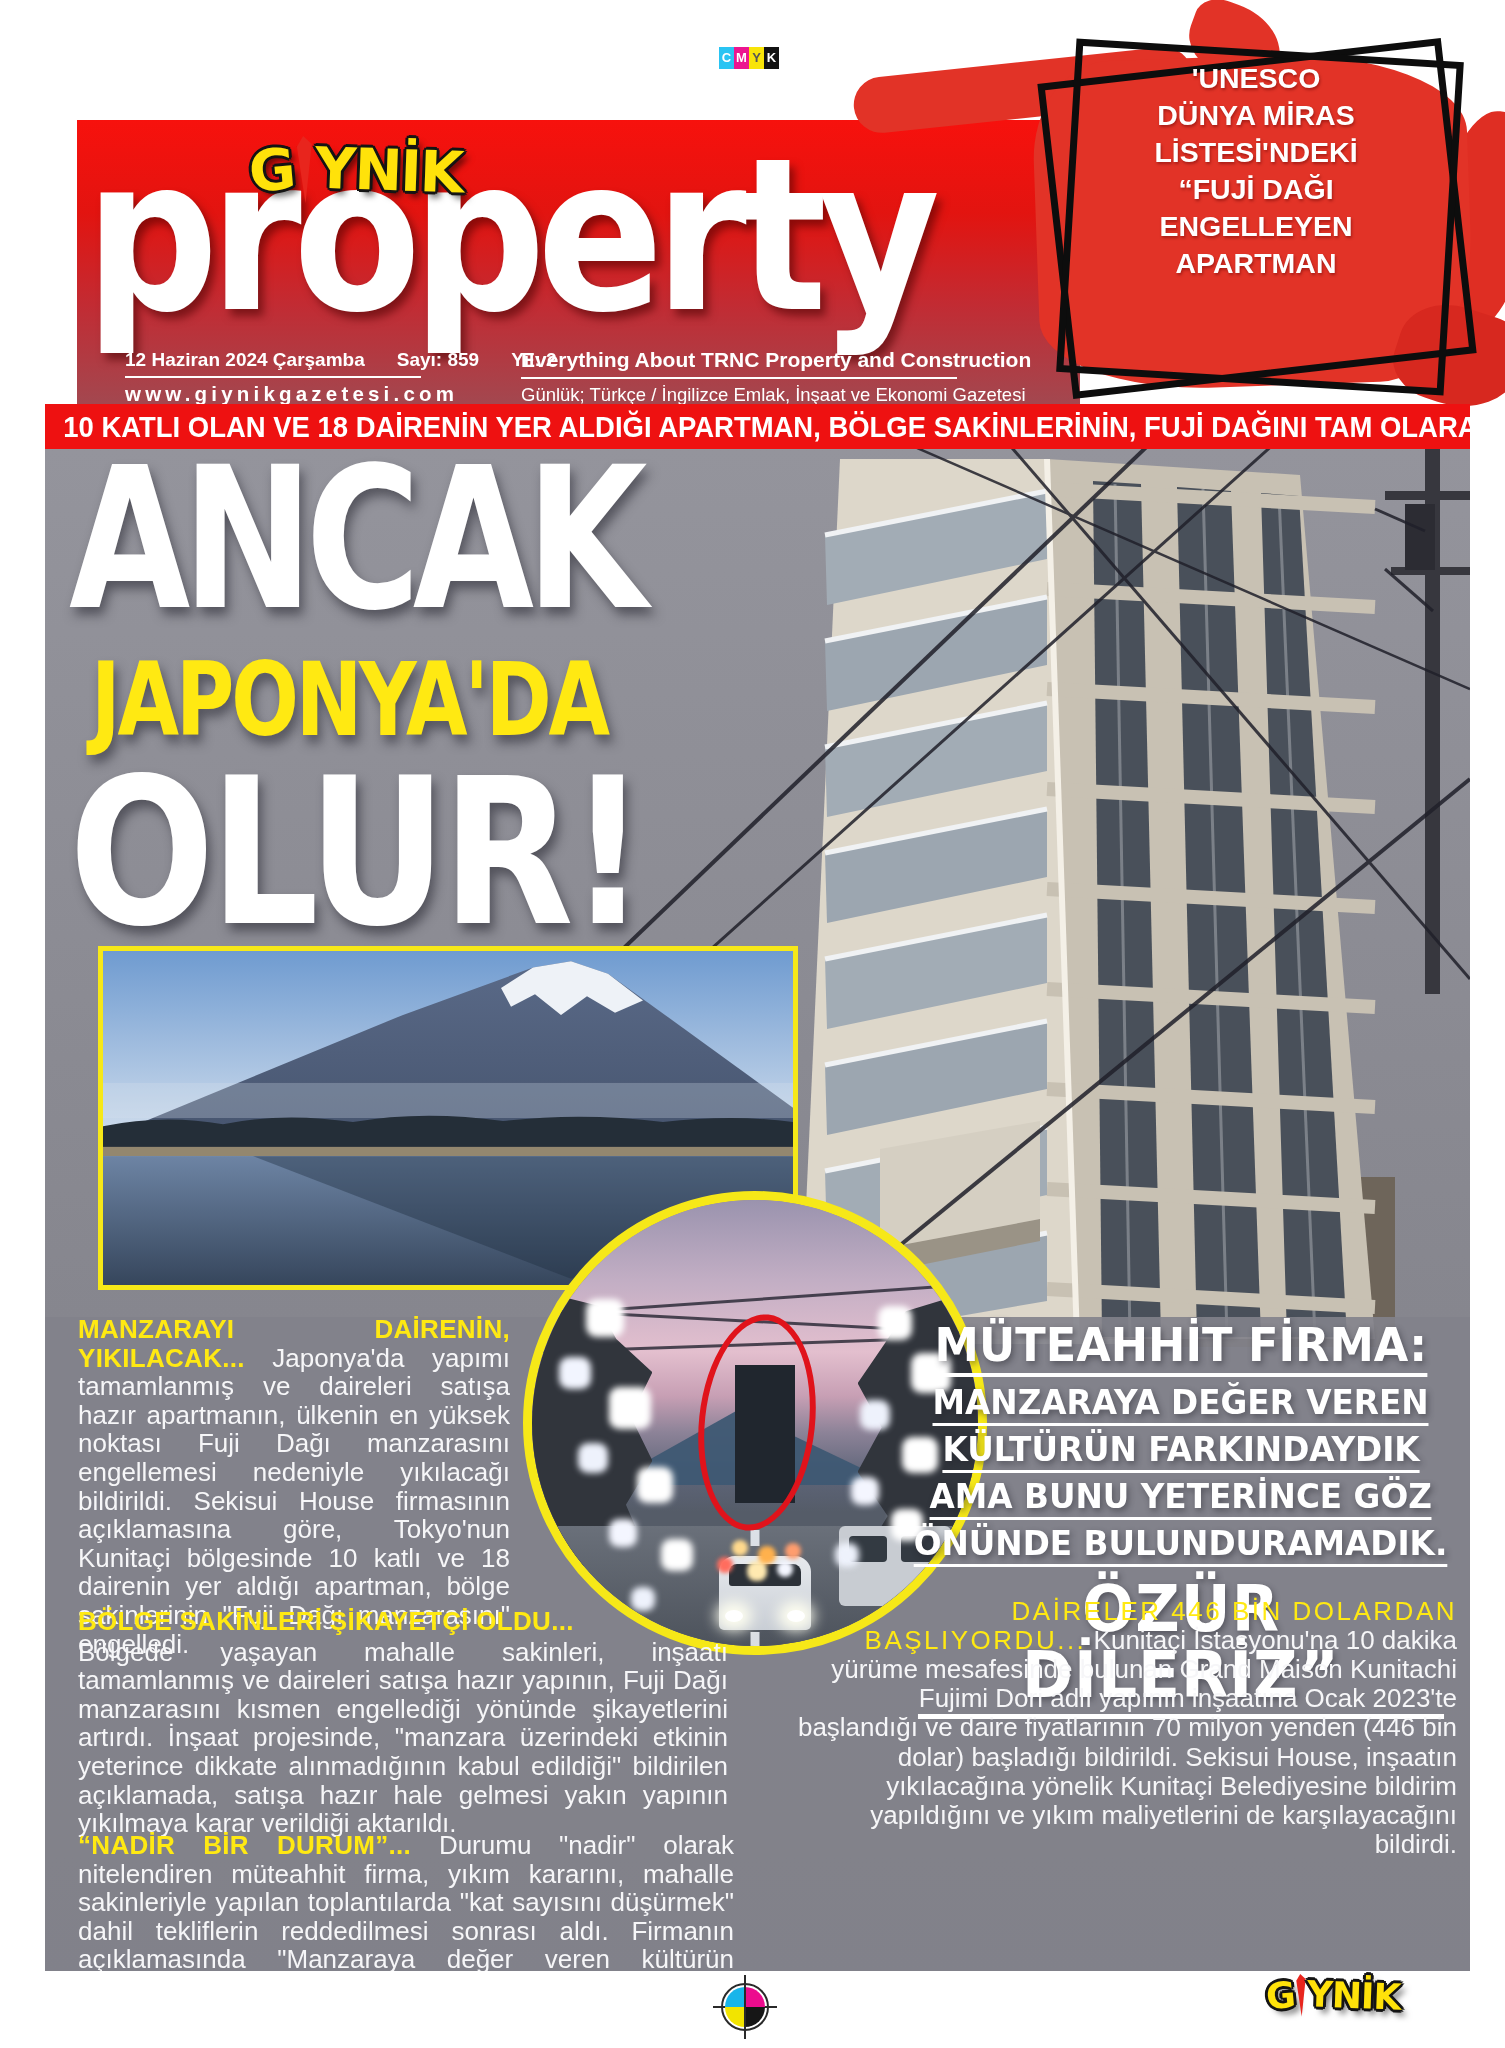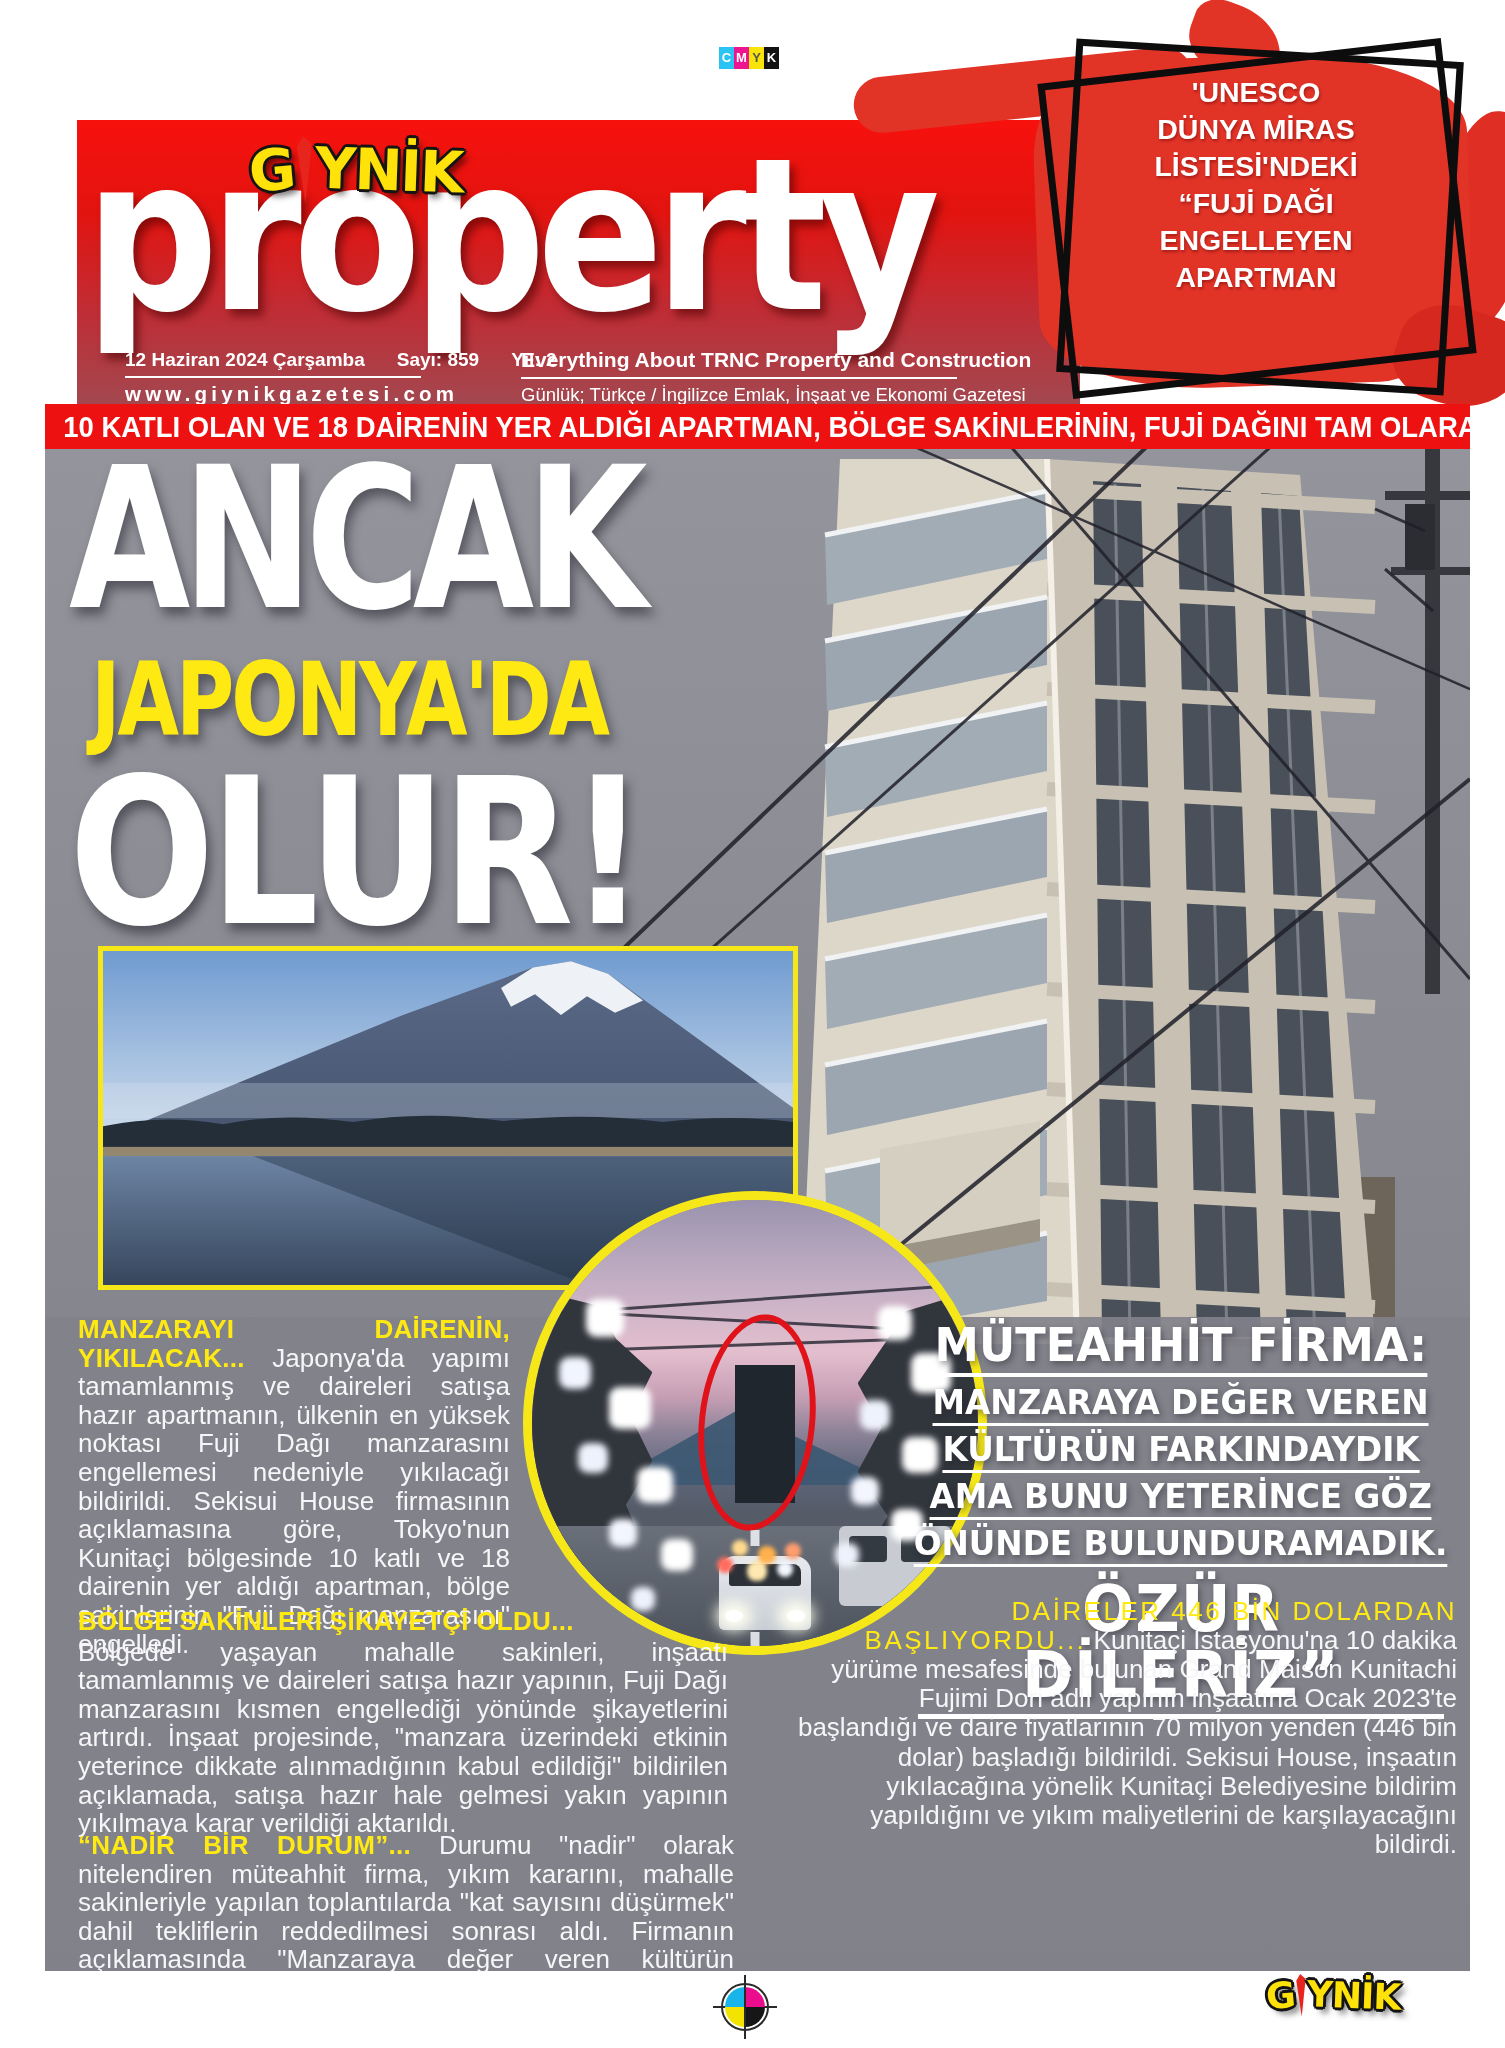--- a/index.html
+++ b/index.html
@@ -39,21 +39,21 @@
   .splash{left:1008px;top:20px;width:497px;height:390px;}
   .blob{position:absolute;background:#e23327;}
   .blob1{left:28px;top:36px;width:434px;height:330px;border-radius:18% 45% 22% 40%/30% 25% 45% 22%;transform:rotate(-2deg);}
   .blob2{left:-155px;top:42px;width:340px;height:56px;border-radius:40px;transform:rotate(-6deg);}
   .blob3{left:180px;top:-14px;width:95px;height:72px;border-radius:30% 60% 40% 50%;transform:rotate(20deg);}
   .blob4{left:388px;top:288px;width:125px;height:98px;background:#d7281f;border-radius:45% 30% 55% 35%;transform:rotate(18deg);}
   .blob5{left:430px;top:90px;width:90px;height:220px;background:#df2e23;border-radius:50% 30% 45% 40%;transform:rotate(9deg);}
   .frame{position:absolute;border:7px solid #0d0d0d;background:transparent;}
   .frame1{left:46px;top:40px;width:392px;height:303px;transform:rotate(-6.5deg);}
   .frame2{left:58px;top:30px;width:374px;height:320px;transform:rotate(3.5deg);}
-  .splash-text{position:absolute;left:60px;top:54px;width:376px;text-align:center;color:#fff;
+  .splash-text{position:absolute;left:60px;top:40px;width:376px;text-align:center;color:#fff;
     font:800 28.5px/37px "Liberation Sans",sans-serif;text-shadow:1px 2px 3px rgba(90,0,0,.45);}
 
   
   .ticker{left:45px;top:404px;width:1425px;height:45px;background:#ee1111;overflow:hidden;}
   .ticker span{display:inline-block;padding-left:20px;color:#fff;white-space:nowrap;
     font:800 30px/45px "Liberation Sans",sans-serif;transform:scaleX(.915);transform-origin:left center;}
 
   
   .photo-block{left:45px;top:449px;width:1425px;height:1522px;overflow:hidden;
     background:linear-gradient(180deg,#94949c 0%,#8a8a92 40%,#83838b 70%,#7f7f88 100%);}

